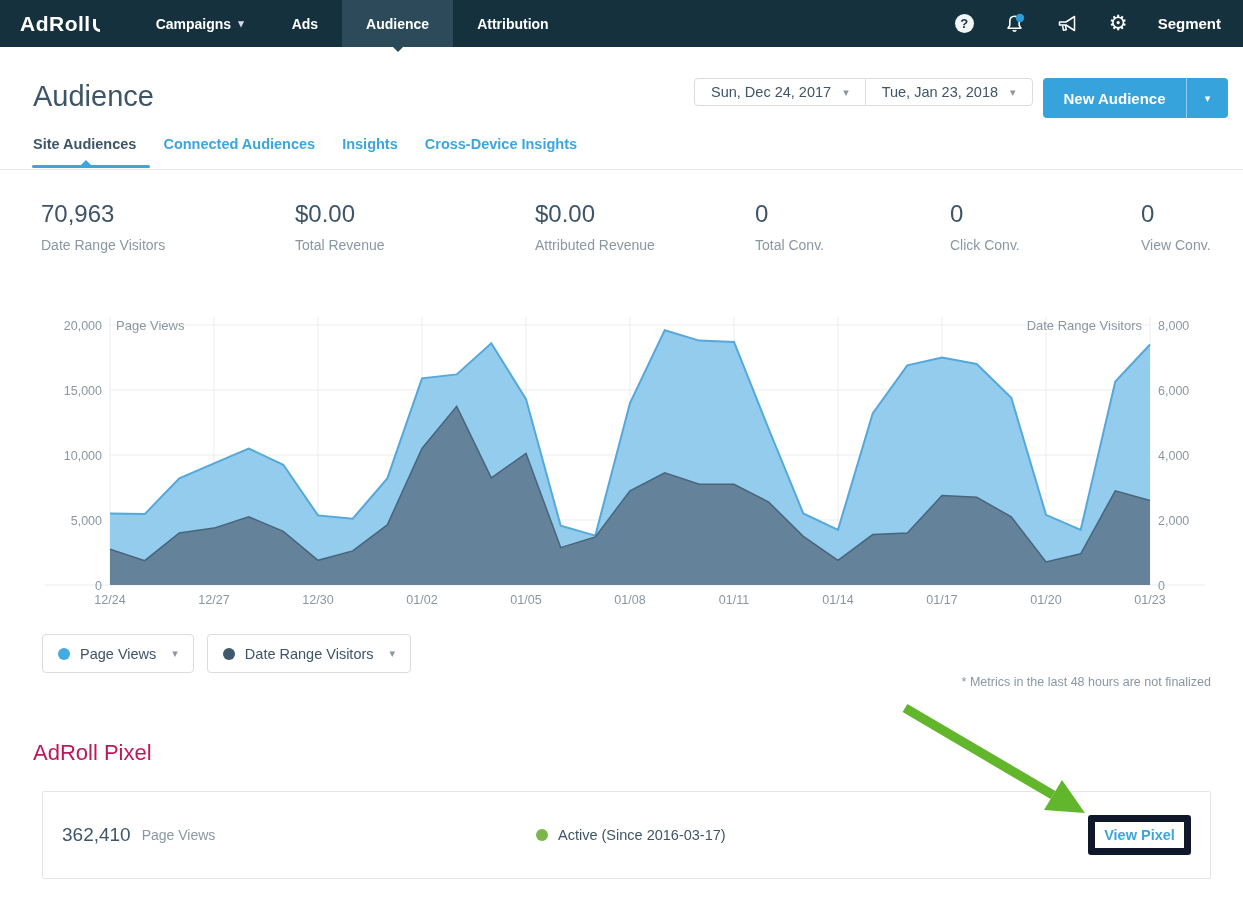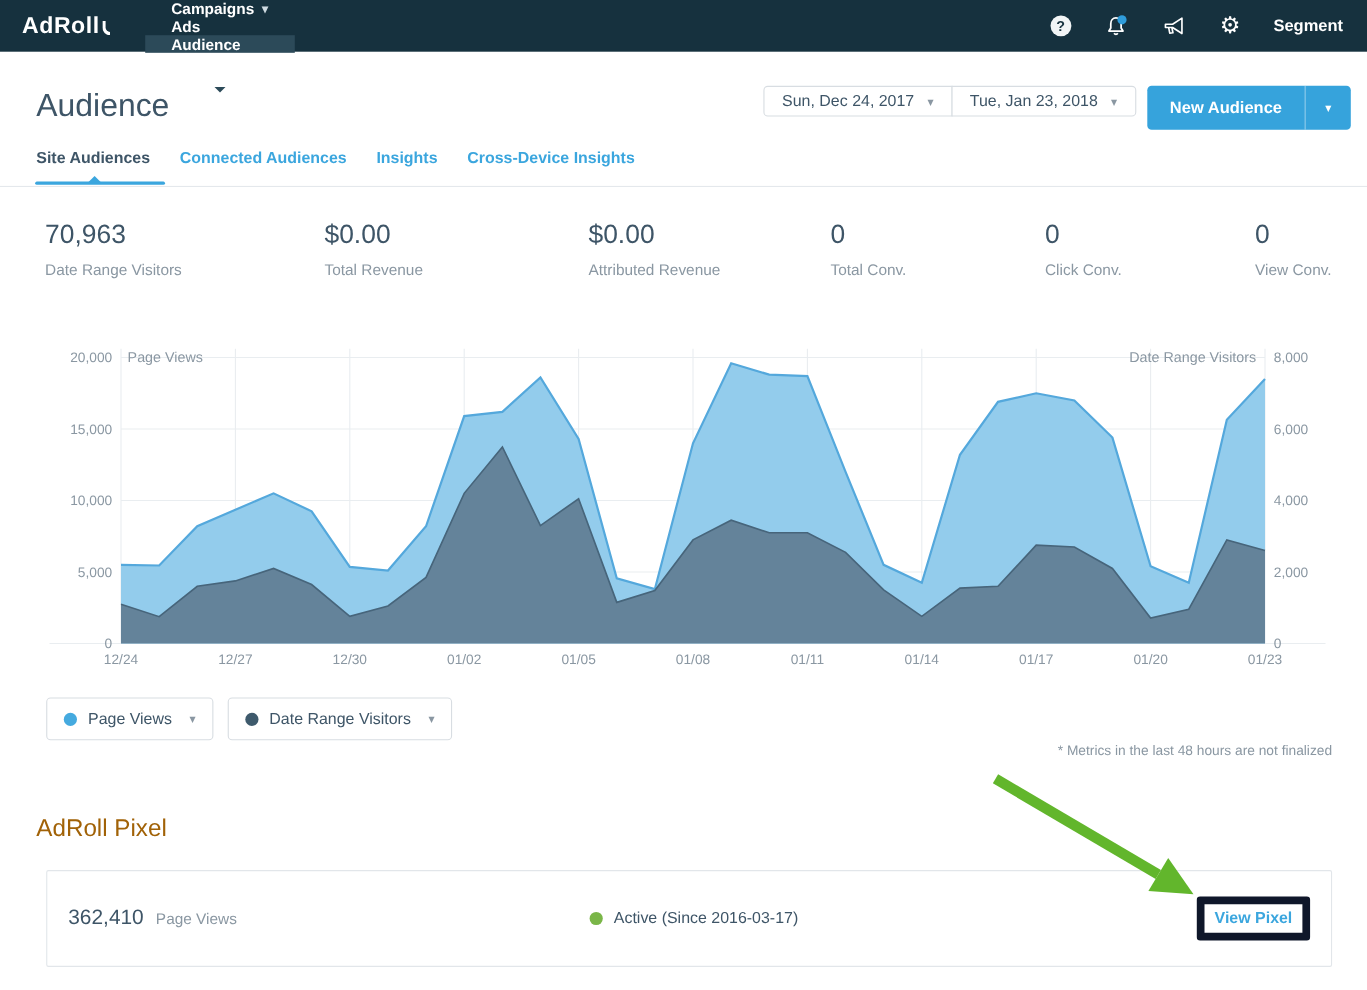--- a/index.html
+++ b/index.html
@@ -4,21 +4,21 @@
 <style>
   * { box-sizing: border-box; margin: 0; padding: 0; }
   html,body { background:#fff; }
   body { font-family: "Liberation Sans", sans-serif; }
   .page { position:relative; width:1243px; height:900px; background:#fff; overflow:hidden; }
 
   
   .topnav { position:absolute; top:0; left:0; right:0; height:47px; background:#16313E; display:flex; align-items:stretch; }
   .brand { display:flex; align-items:center; color:#fff; font-size:21px; font-weight:700; letter-spacing:.5px; padding:0 20px 0 20px; }
   .brand .hook { display:inline-block; width:7px; height:13px; border-right:3px solid #fff; border-bottom:3px solid #fff; border-bottom-right-radius:9px; margin-left:2px; transform:translateY(2px) scaleX(-1); }
-  .nav-items { display:flex; align-items:stretch; margin-left:12px;flex-direction:column; }
+  .nav-items { display:flex; align-items:stretch; margin-left:12px; }
   .nav-item { position:relative; display:flex; align-items:center; padding:0 24px; color:#fff; font-size:14px; font-weight:700; cursor:pointer; }
   .nav-item .caret { font-size:11px; margin-left:7px; color:#cfdbe2; }
   .nav-item.active { background:#2C4A59; }
   .nav-item.active::after { content:""; position:absolute; top:47px; left:50%; margin-left:-5px;
     border-left:5px solid transparent; border-right:5px solid transparent; border-top:5px solid #2C4A59; }
   .nav-right { margin-left:auto; display:flex; align-items:center; gap:30px; padding-right:22px; }
   .help-circle { width:19px; height:19px; border-radius:50%; background:#F2F5F6; color:#16313E; font-size:13px; font-weight:700; display:flex; align-items:center; justify-content:center; cursor:pointer; }
   .navicon { position:relative; display:flex; align-items:center; cursor:pointer; }
   .gear-glyph { font-family:"DejaVu Sans", sans-serif; color:#fff; font-size:21px; line-height:1; cursor:pointer; }
   .account { color:#fff; font-size:15px; font-weight:700; cursor:pointer; }
@@ -53,21 +53,21 @@
   svg text { font-family:"Liberation Sans", sans-serif; }
 
   
   .legend { position:absolute; top:634px; left:42px; display:flex; gap:13px; }
   .legend-box { display:flex; align-items:center; height:39px; padding:0 15px; background:#fff; border:1px solid #D8DDE2; border-radius:4px; font-size:14.5px; color:#3E5567; cursor:pointer; }
   .legend-dot { width:12px; height:12px; border-radius:50%; margin-right:10px; }
   .legend-box .caret { color:#8A97A2; font-size:11px; margin-left:16px; }
   .footnote { position:absolute; top:675px; right:32px; font-size:12.5px; color:#8A97A2; }
 
   
-  .pixel-heading { position:absolute; top:740px; left:33px; font-size:22px; font-weight:400; color:#a16207; }
+  .pixel-heading { position:absolute; top:740px; left:33px; font-size:22px; font-weight:400; color:#be185d; }
   .pixel-card { position:absolute; top:791px; left:42px; width:1169px; height:88px; border:1px solid #E2E6EA; border-radius:2px; background:#fff; display:flex; align-items:center; }
   .pv-value { font-size:19px; color:#3E5567; margin-left:19px; }
   .pv-label { font-size:14px; color:#8A97A2; margin-left:11px; }
   .pixel-status { position:absolute; left:493px; display:flex; align-items:center; }
   .status-dot { width:12px; height:12px; border-radius:50%; margin-right:10px; }
   .status-text { font-size:14.5px; color:#3E5567; }
   .view-pixel { position:absolute; right:19px; width:103px; height:40px; background:#fff; border:7px solid #0f172a; border-radius:3px; color:#3BA6DE; font-size:14.5px; font-weight:700; display:flex; align-items:center; justify-content:center; cursor:pointer; }
   .arrow-overlay { position:absolute; top:0; left:0; width:1243px; height:900px; pointer-events:none; }
 </style>
 </head>

